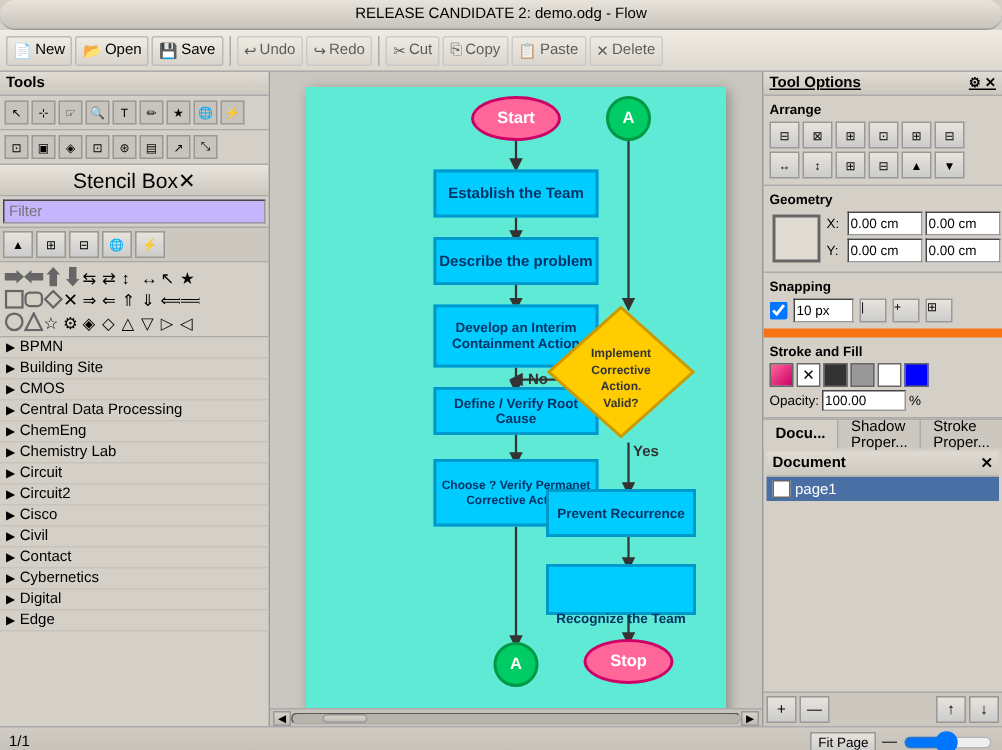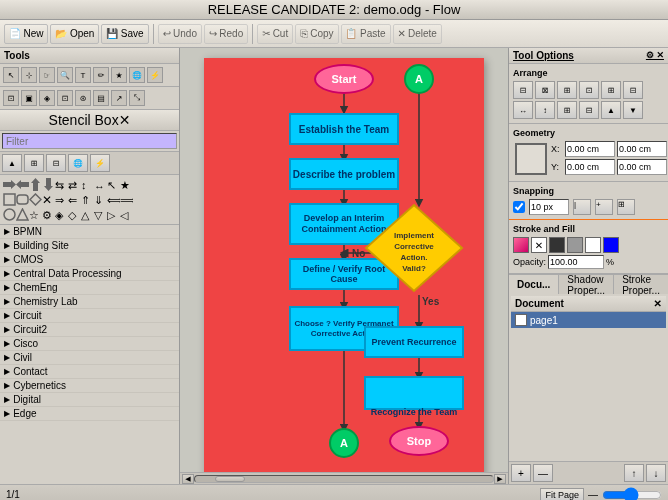--- a/index.html
+++ b/index.html
@@ -1,19 +1,19 @@
 <!DOCTYPE html>
 <html><head>
   <meta charset="utf-8">
   <style>
     * { box-sizing: border-box; margin: 0; padding: 0; }
     body { font-family: Arial, sans-serif; font-size: 11px; background: #d4d0c8; width: 668px; height: 500px; overflow: hidden; }
     
     
-    .title-bar { background: linear-gradient(to bottom, #e8e4dc, #c8c4bc); height: 20px; display: flex; align-items: center; justify-content: center; font-size: 13px; border-bottom: 1px solid #999; }
+    .title-bar { background: linear-gradient(to bottom, #e8e4dc, #c8c4bc); height: 20px; display: flex; align-items: center; justify-content: center; font-size: 10px; border-bottom: 1px solid #999; border-radius: 10px; }
     
     
     .toolbar { background: linear-gradient(to bottom, #f0ece4, #dcd8d0); height: 28px; display: flex; align-items: center; padding: 0 4px; border-bottom: 1px solid #aaa; gap: 2px; }
     .toolbar-btn { display: flex; align-items: center; gap: 2px; padding: 2px 4px; background: linear-gradient(to bottom, #f0ece4, #d8d4cc); border: 1px solid #bbb; border-radius: 2px; cursor: pointer; font-size: 10px; height: 20px; }
     .toolbar-sep { width: 1px; height: 20px; background: #aaa; margin: 0 2px; }
     
     
     .main-layout { display: flex; height: calc(500px - 44px - 20px); }
     
     
@@ -33,37 +33,37 @@
     .assorted-label { padding: 2px 4px; font-size: 9px; color: #444; font-weight: bold; }
     .shapes-row { display: flex; flex-wrap: wrap; padding: 1px; }
     
     .category-list { flex: 1; overflow-y: auto; background: #d4d0c8; }
     .category-item { display: flex; align-items: center; padding: 1px 4px; font-size: 10px; cursor: pointer; border-bottom: 1px solid #c8c4bc; }
     .cat-arrow { margin-right: 3px; font-size: 8px; }
     
     
     .canvas-area { flex: 1; background: #e8e4dc; overflow: hidden; position: relative; display: flex; flex-direction: column; }
     .canvas-scroll { flex: 1; overflow: auto; position: relative; background: #c8c8c0; }
-    .canvas-inner { width: 280px; height: 420px; background: #ef4444; margin: 10px auto; box-shadow: 2px 2px 8px rgba(0,0,0,0.3); position: relative; }
+    .canvas-inner { width: 280px; height: 420px; background: #5eead4; margin: 10px auto; box-shadow: 2px 2px 8px rgba(0,0,0,0.3); position: relative; }
     
     
     .right-panel { width: 160px; background: #d4d0c8; border-left: 1px solid #999; display: flex; flex-direction: column; overflow: hidden; }
     .right-panel-header { background: linear-gradient(to bottom, #e0dcd4, #ccc8c0); padding: 2px 4px; font-size: 10px; font-weight: bold; border-bottom: 1px solid #aaa; display: flex; justify-content: space-between; text-decoration: underline; }
     
     .arrange-section { padding: 4px; border-bottom: 1px solid #aaa; }
     .section-label { font-size: 9px; font-weight: bold; margin-bottom: 3px; }
     .arrange-grid { display: flex; flex-wrap: wrap; gap: 2px; }
     .arrange-btn { width: 20px; height: 18px; background: linear-gradient(to bottom, #e8e4dc, #ccc); border: 1px solid #999; cursor: pointer; display: flex; align-items: center; justify-content: center; font-size: 8px; }
     
     .geometry-section { padding: 4px; border-bottom: 1px solid #aaa; }
     .geom-row { display: flex; align-items: center; gap: 2px; margin-bottom: 2px; }
     .geom-label { font-size: 9px; width: 12px; }
     .geom-input { width: 50px; height: 16px; font-size: 9px; border: 1px inset #999; padding: 1px; background: white; }
     
-    .snapping-section { padding: 4px; border-bottom: 1px solid #f97316; }
+    .snapping-section { padding: 4px; border-bottom: 6px solid #f97316; }
     .snap-row { display: flex; align-items: center; gap: 4px; }
     .snap-input { width: 40px; height: 16px; font-size: 9px; border: 1px inset #999; padding: 1px; background: white; }
     .snap-btn { width: 18px; height: 16px; background: linear-gradient(to bottom, #e8e4dc, #ccc); border: 1px solid #999; cursor: pointer; font-size: 8px; }
     .snap-checkbox { width: 12px; height: 12px; }
     
     .stroke-fill-section { padding: 4px; border-bottom: 1px solid #aaa; }
     .stroke-row { display: flex; align-items: center; gap: 2px; }
     .color-x { width: 16px; height: 16px; background: white; border: 1px solid #666; display: flex; align-items: center; justify-content: center; font-size: 10px; cursor: pointer; }
     .opacity-row { display: flex; align-items: center; gap: 2px; margin-top: 2px; }
     .opacity-label { font-size: 9px; }

